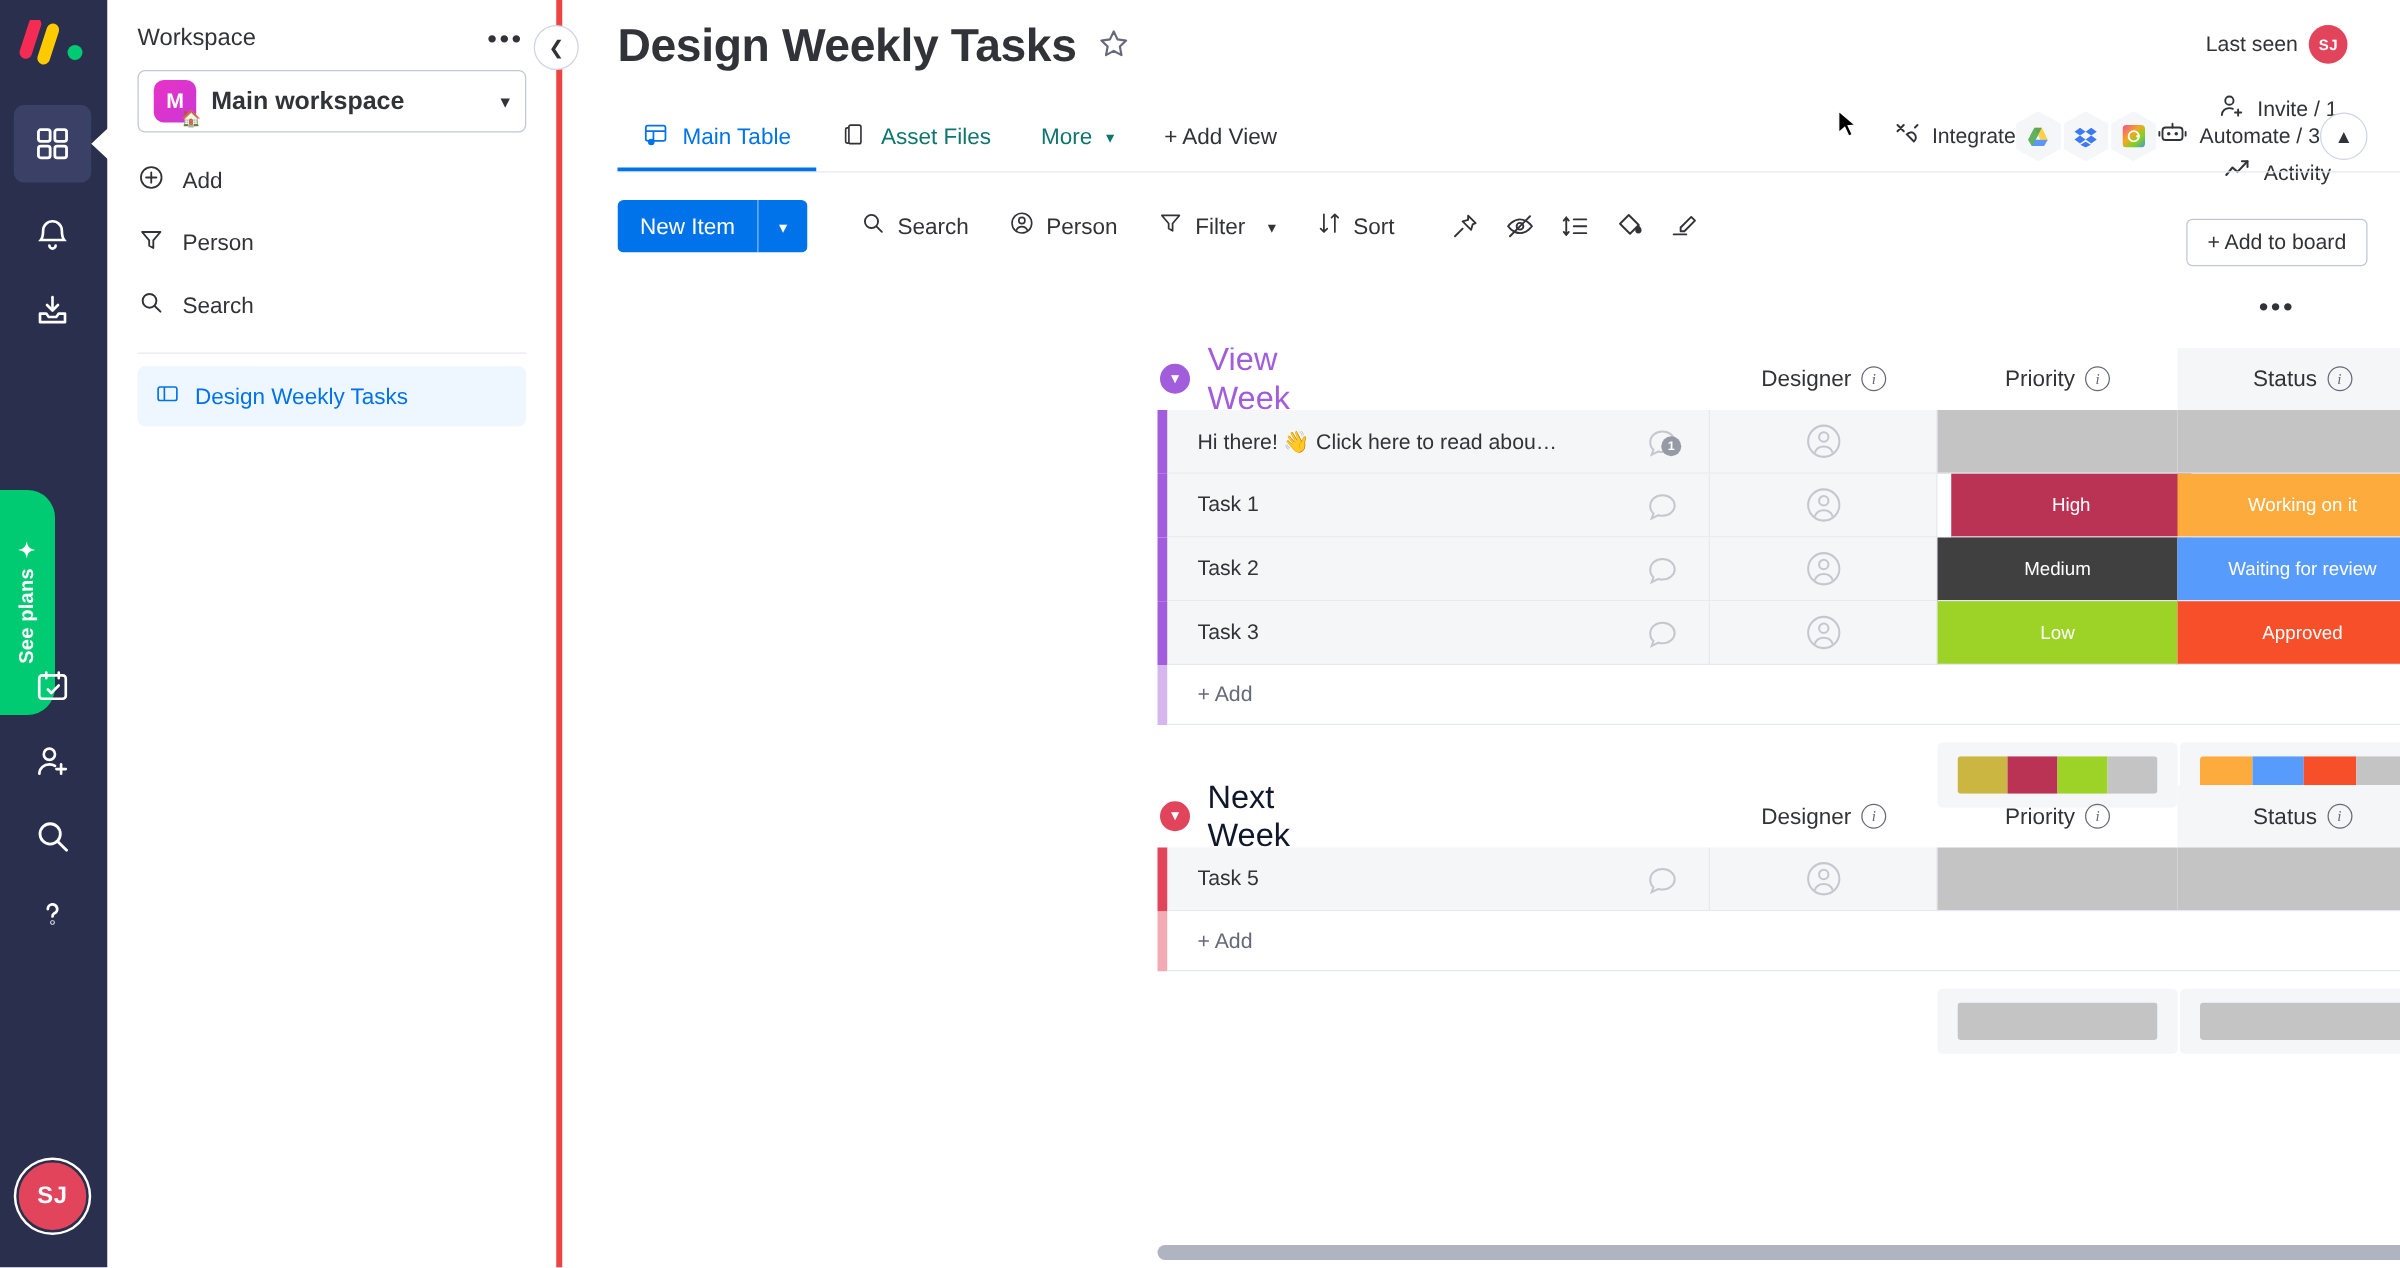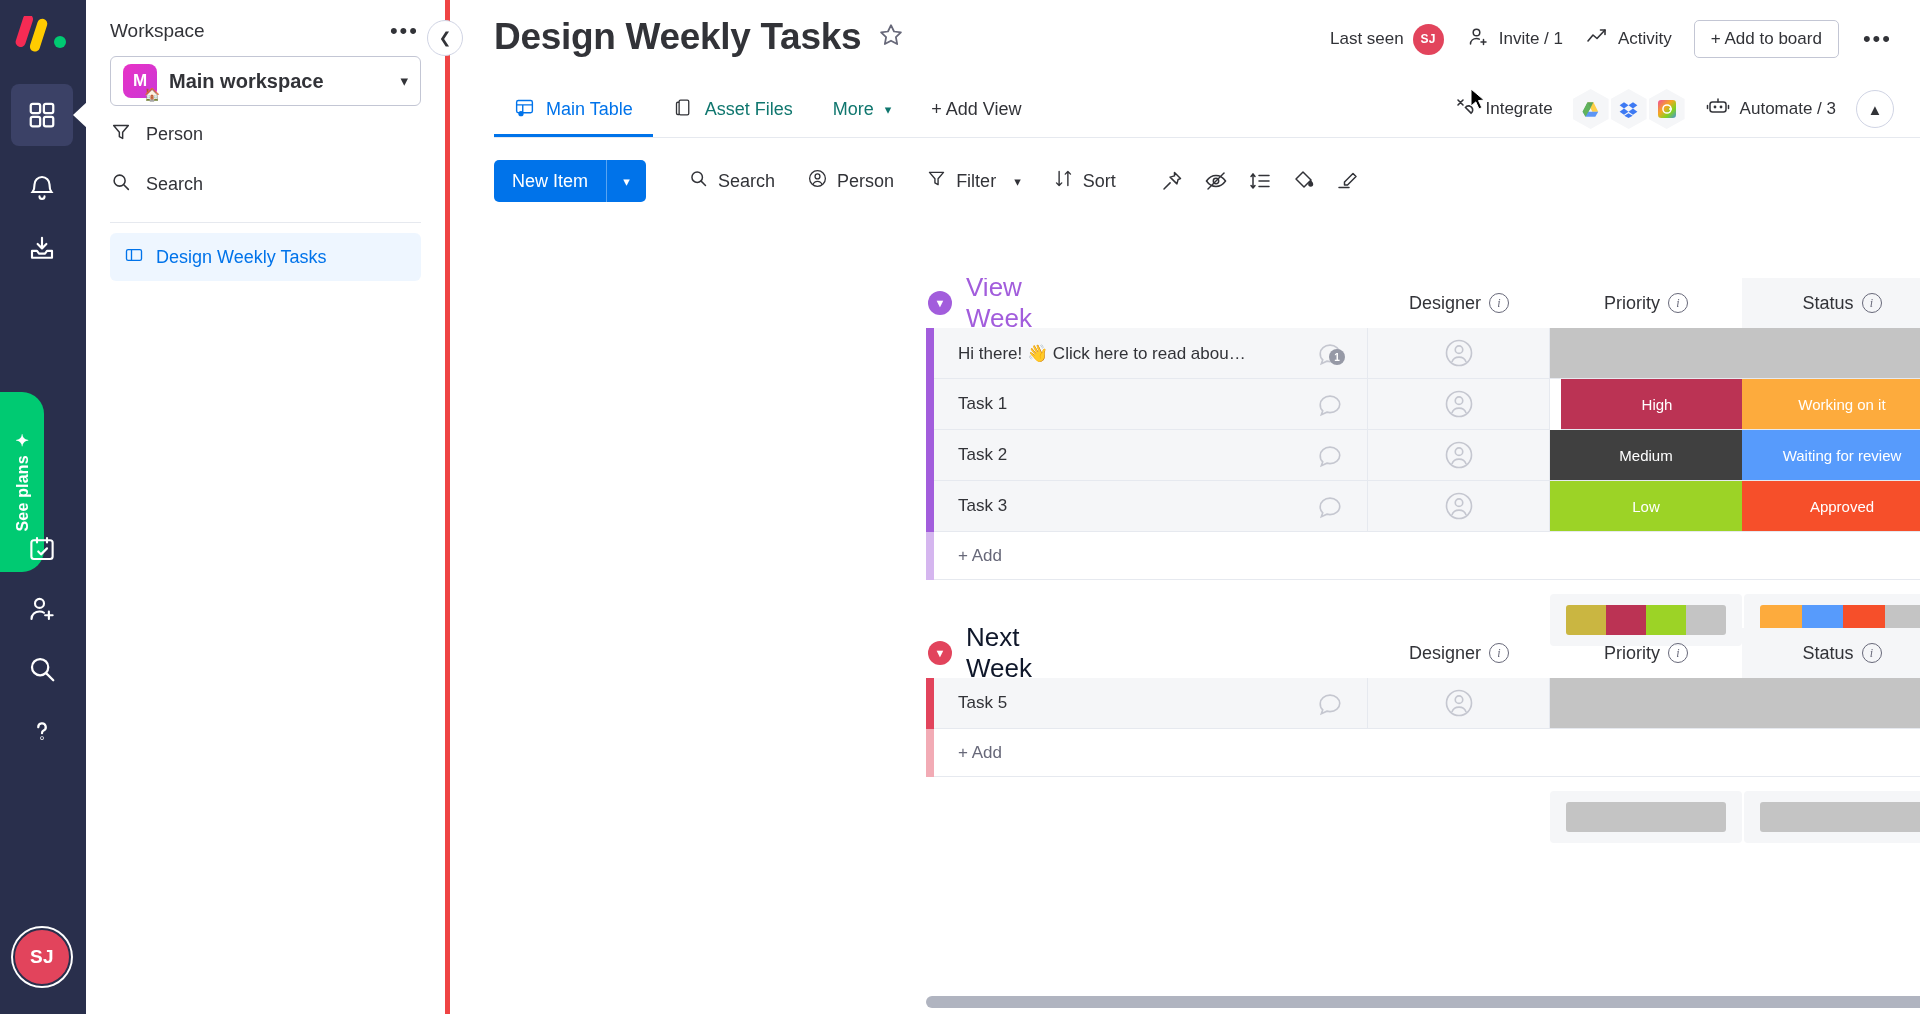--- a/index.html
+++ b/index.html
@@ -96,21 +96,21 @@
   
   .main { flex:1; position:relative; background:#fff; overflow:hidden; }
   .board-head { padding:16px 26px 0 44px; }
   .title-row { display:flex; align-items:center; gap:16px; }
   .board-title { font-size:37px; font-weight:700; color:#323338; letter-spacing:-0.3px;}
   .star { color:#676879; cursor:pointer; }
   .board-desc { font-size:17px; color:#676879; margin-top:6px; cursor:pointer; }
 
   .head-right {
     position:absolute; right:26px; top:20px;
-    display:flex; align-items:center; gap:22px;
+    display:flex; align-items:center; gap:22px;flex-direction:column;
   }
   .hr-item { display:flex; align-items:center; gap:9px; font-size:17px;
              color:#323338; cursor:pointer; }
   .avatar-sm { width:31px;height:31px;border-radius:50%; background:#e2445c;
     color:#fff; font-size:12px; font-weight:700; display:flex;
     align-items:center; justify-content:center; letter-spacing:.4px;}
   .btn-outline {
     border:1px solid #c3c6d4; border-radius:5px; height:38px; padding:0 16px;
     display:flex;align-items:center;gap:8px; font-size:17px; color:#323338;
     background:#fff; cursor:pointer;
@@ -122,21 +122,21 @@
     border-bottom:1px solid #e6e9ef; padding-right:26px; position:relative;
     height:54px;
   }
   .tab {
     display:flex; align-items:center; gap:11px; height:52px; padding:0 20px;
     font-size:18px; color:#0f766e; cursor:pointer; border-bottom:3px solid transparent;
   }
   .tab.active { color:#0073ea; border-bottom-color:#0073ea; font-weight:400; }
   .tab svg{width:21px;height:21px;}
   .tabs-right { position:absolute; right:26px; bottom:8px; display:flex;
-                align-items:center; gap:20px; }
+                align-items:center; }
   .hexes { display:flex; gap:2px; align-items:center; }
   .hex { width:36px;height:40px; display:flex; align-items:center; justify-content:center;
          background:#f5f6f8;
          clip-path:polygon(50% 0%,100% 25%,100% 75%,50% 100%,0% 75%,0% 25%); }
   .round-btn{ width:38px;height:38px;border-radius:50%;border:1px solid #d0d4e4;
     display:flex;align-items:center;justify-content:center;cursor:pointer;background:#fff;
     font-size:15px;color:#323338;}
 
   
   .toolbar { margin:22px 0 0 44px; display:flex; align-items:center; gap:0; }
@@ -279,20 +279,29 @@
 
     <div class="ws-select">
       <div class="ws-badge">
         <span>M</span>
         <span class="home">🏠</span>
       </div>
       <div class="ws-name">Main workspace</div>
       <div class="chev">▾</div>
     </div>
 
+    <div class="side-link" style="margin-top:16px">
+      <span>
+        <svg viewBox="0 0 24 24" fill="none" stroke="#323338" stroke-width="1.6" stroke-linecap="round">
+          <circle cx="12" cy="12" r="9"></circle>
+            <path d="M12 7.5v9M7.5 12h9"></path>
+        </svg>
+      </span>
+      <span>Add</span>
+    </div>
 
     <div class="side-link">
       <span>
         <svg viewBox="0 0 24 24" fill="none" stroke="#323338" stroke-width="1.6" stroke-linejoin="round">
           <path d="M4 5h16l-6.2 7.3V19l-3.6-2v-4.7z"></path>
         </svg>
       </span>
       <span>Person</span>
     </div>
 

